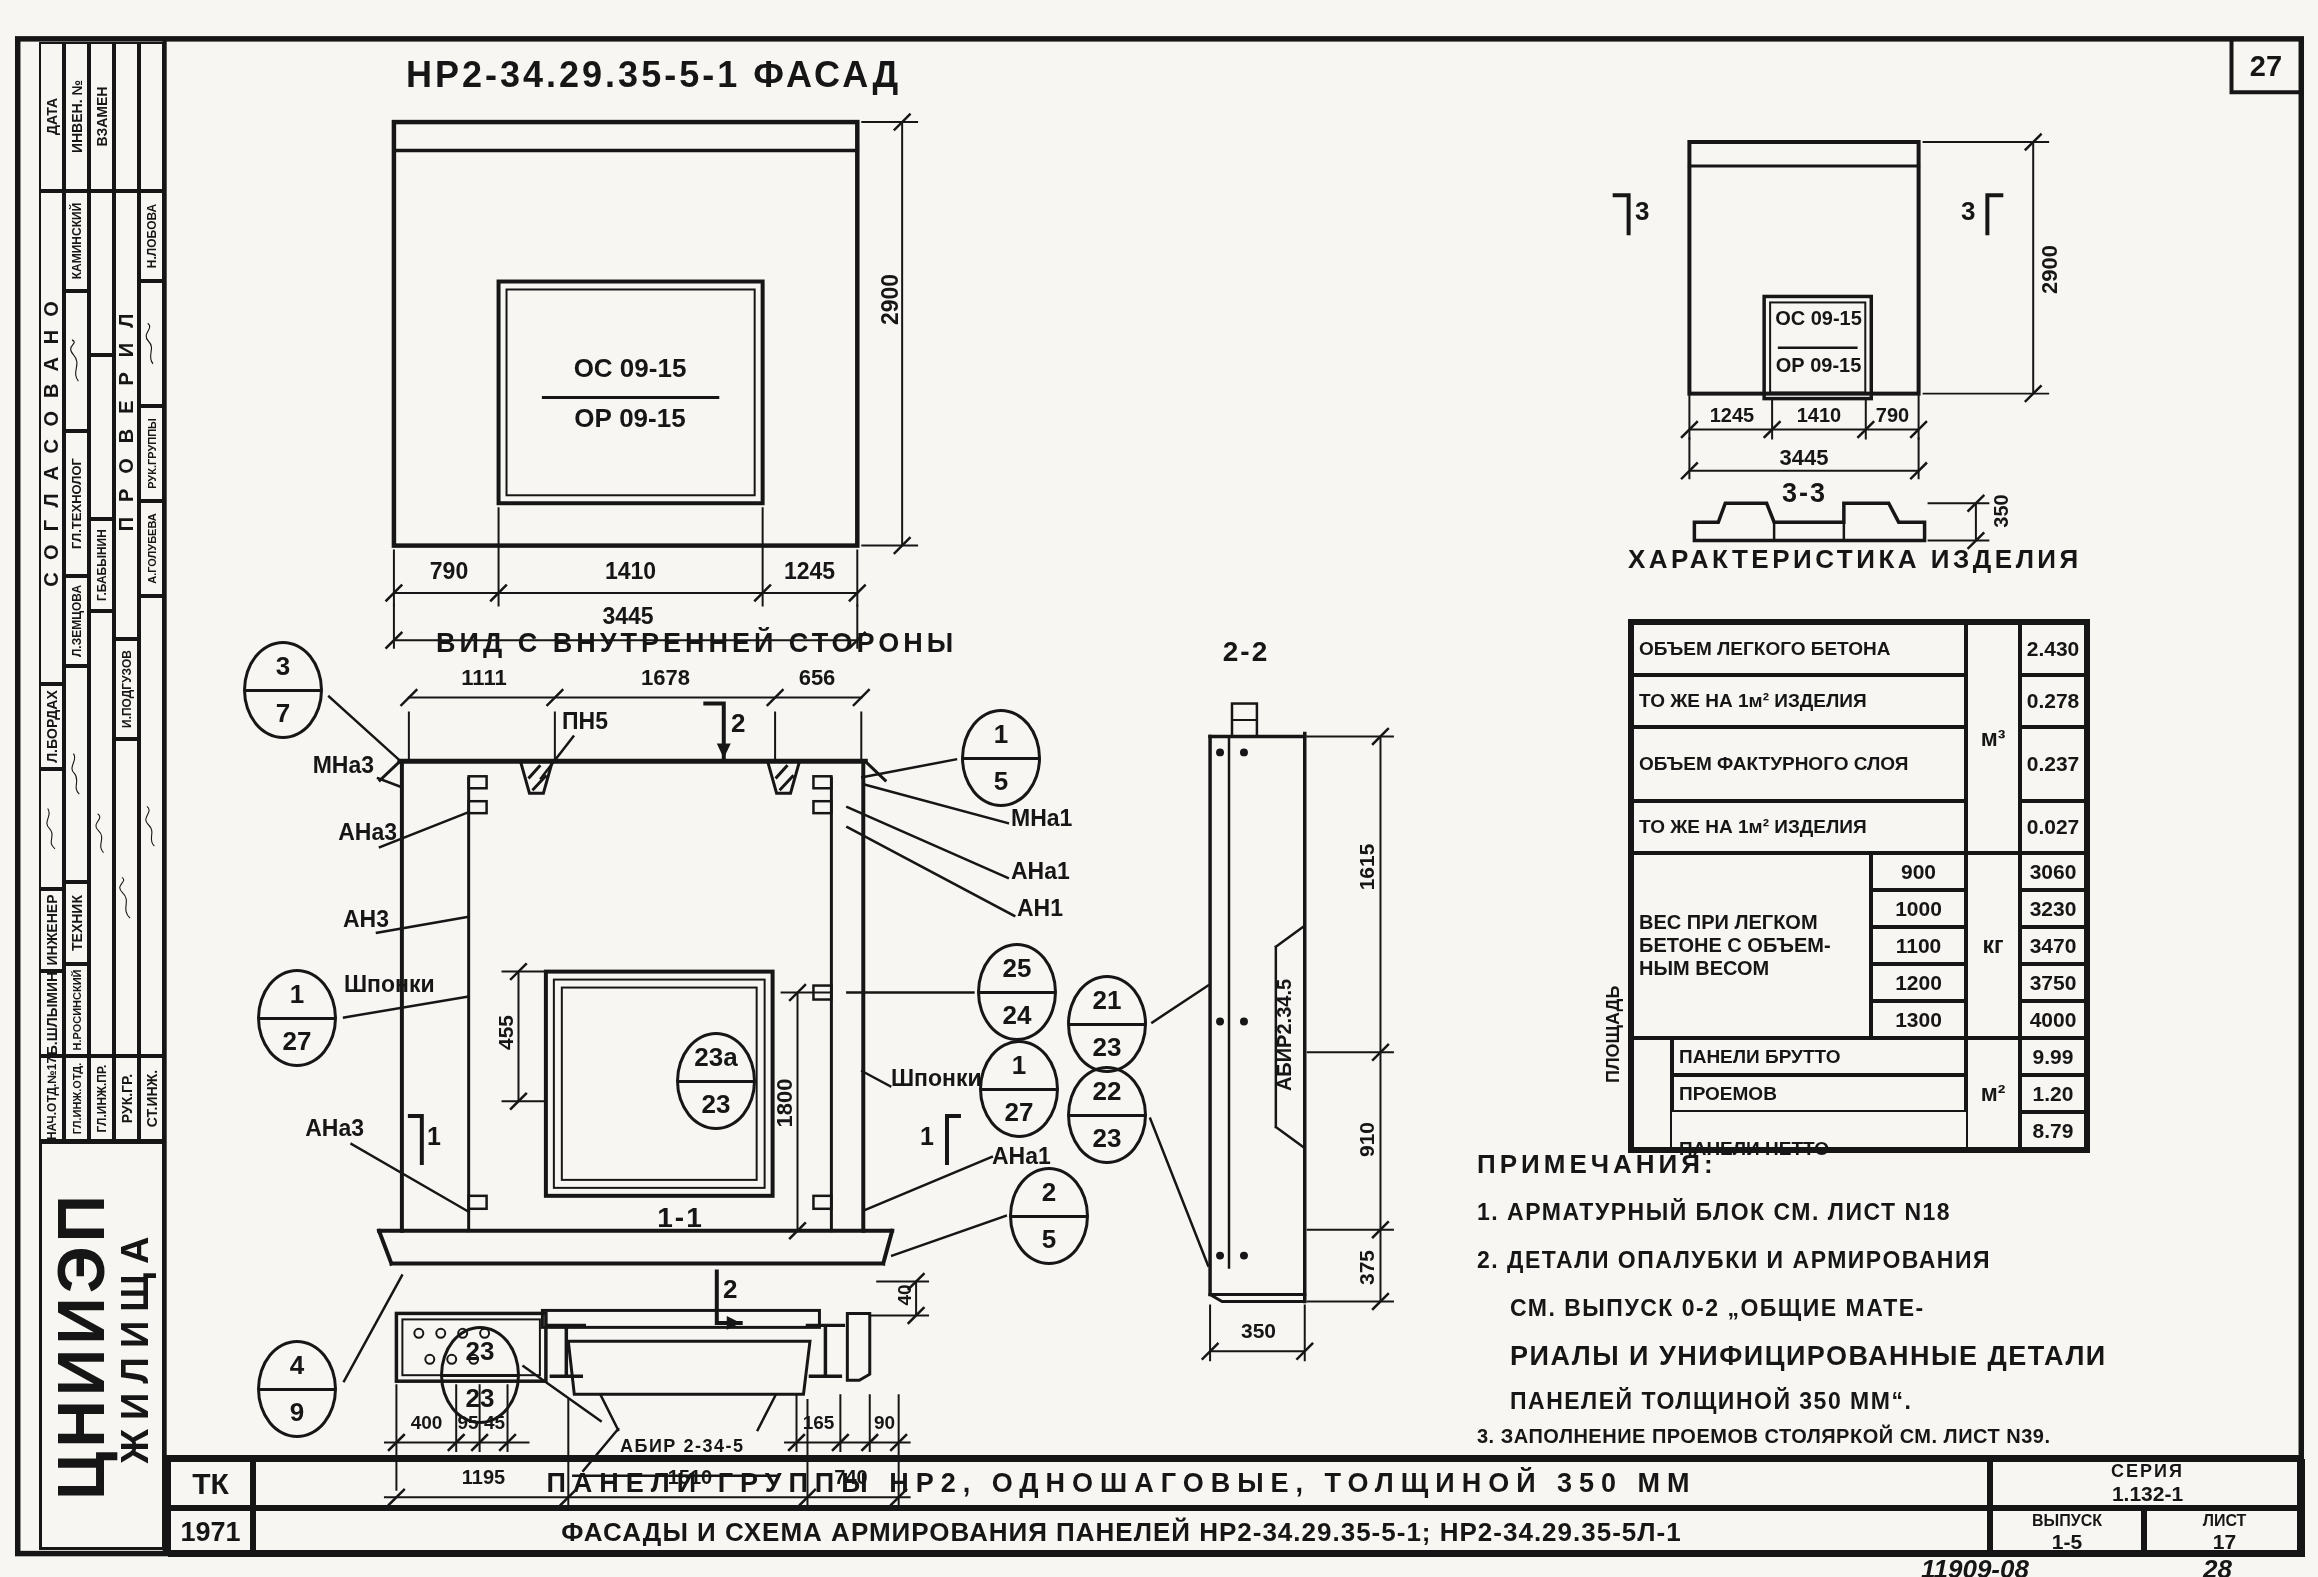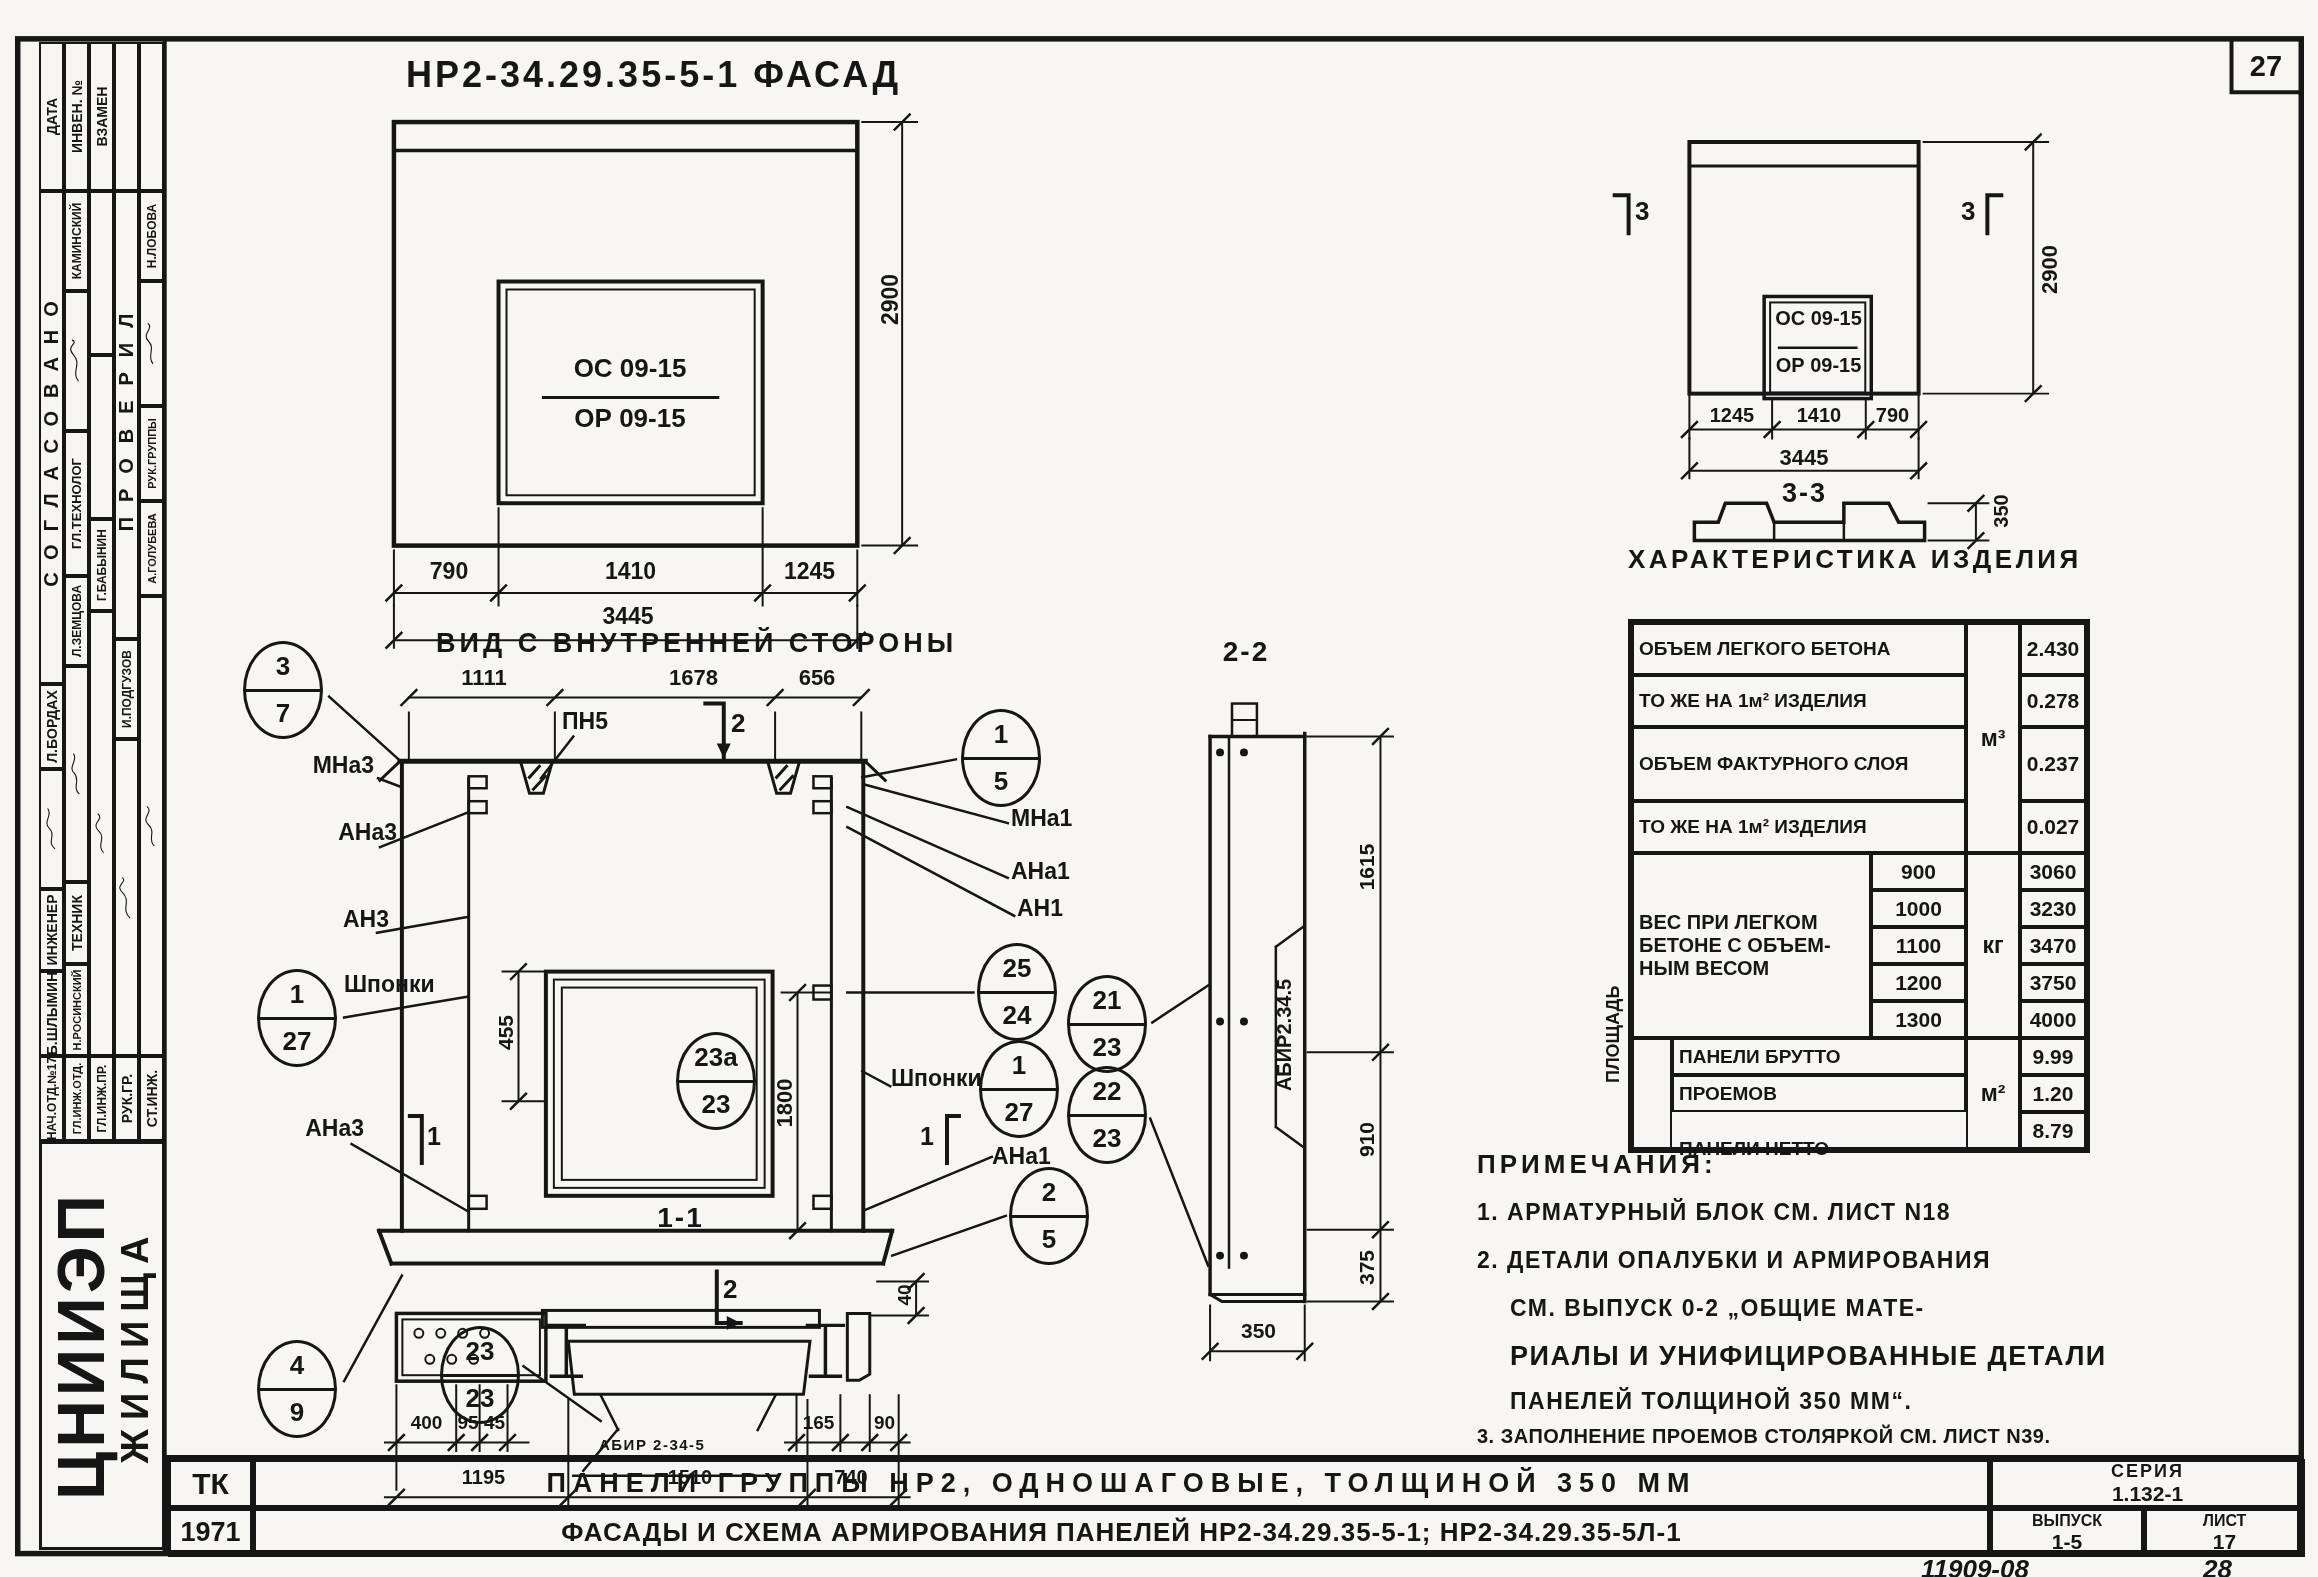--- a/index.html
+++ b/index.html
@@ -193,21 +193,21 @@
 <div class="t rot c" style="left:2038px;top:349px;width:159px;font-size:22px;">2900</div>
 <div class="t c" style="left:1692px;top:405px;width:80px;font-size:20px;">1245</div>
 <div class="t c" style="left:1774px;top:405px;width:90px;font-size:20px;">1410</div>
 <div class="t c" style="left:1866px;top:405px;width:53px;font-size:20px;">790</div>
 <div class="t c" style="left:1744px;top:446px;width:120px;font-size:22px;">3445</div>
 <div class="t c" style="left:1767px;top:479px;width:75px;font-size:27px;letter-spacing:2px;">3-3</div>
 <div class="t rot c" style="left:1991px;top:551px;width:80px;font-size:20px;">350</div>
 
 <div class="t c" style="left:436px;top:629px;width:503px;font-size:27px;letter-spacing:4px;">ВИД С ВНУТРЕННЕЙ СТОРОНЫ</div>
 <div class="t c" style="left:439px;top:666px;width:90px;font-size:22px;">1111</div>
-<div class="t c" style="left:613px;top:666px;width:105px;font-size:22px;text-align:right;">1678</div>
+<div class="t c" style="left:613px;top:666px;width:105px;font-size:22px;">1678</div>
 <div class="t c" style="left:777px;top:666px;width:80px;font-size:22px;">656</div>
 <div class="t" style="left:562px;top:709px;font-size:23px;">ПН5</div>
 <div class="t r" style="left:269px;top:753px;width:105px;font-size:23px;">МНа3</div>
 <div class="t r" style="left:292px;top:820px;width:105px;font-size:23px;">АНа3</div>
 <div class="t r" style="left:299px;top:907px;width:90px;font-size:23px;">АН3</div>
 <div class="t" style="left:344px;top:972px;font-size:23px;">Шпонки</div>
 <div class="t r" style="left:259px;top:1116px;width:105px;font-size:23px;">АНа3</div>
 <div class="t" style="left:1011px;top:806px;font-size:23px;">МНа1</div>
 <div class="t" style="left:1011px;top:859px;font-size:23px;">АНа1</div>
 <div class="t" style="left:1017px;top:896px;font-size:23px;">АН1</div>
@@ -259,21 +259,21 @@
 <div class="callout" style="left:1067px;top:975px;">
   <span class="co-t">21</span>
   <span class="co-b">23</span>
     </div>
 <div class="callout" style="left:1067px;top:1066px;">
   <span class="co-t">22</span>
   <span class="co-b">23</span>
     </div>
 
 <div class="t c" style="left:638px;top:1203px;width:85px;font-size:28px;letter-spacing:2px;">1-1</div>
-<div class="t" style="left:599px;top:1437px;font-size:15px;letter-spacing:1.5px;">АБИР 2-34-5</div>
+<div class="t" style="left:620px;top:1437px;font-size:18px;letter-spacing:1.5px;">АБИР 2-34-5</div>
 <div class="t c" style="left:399px;top:1413px;width:55px;font-size:19px;">400</div>
 <div class="t c" style="left:449px;top:1413px;width:38px;font-size:19px;">95</div>
 <div class="t c" style="left:477px;top:1413px;width:35px;font-size:19px;">45</div>
 <div class="t c" style="left:795px;top:1413px;width:47px;font-size:19px;">165</div>
 <div class="t c" style="left:867px;top:1413px;width:35px;font-size:19px;">90</div>
 <div class="t c" style="left:446px;top:1467px;width:75px;font-size:20px;">1195</div>
 <div class="t c" style="left:650px;top:1467px;width:80px;font-size:20px;">1510</div>
 <div class="t c" style="left:821px;top:1467px;width:60px;font-size:20px;">740</div>
 <div class="t rot c" style="left:895px;top:1319px;width:48px;font-size:19px;">40</div>
 

